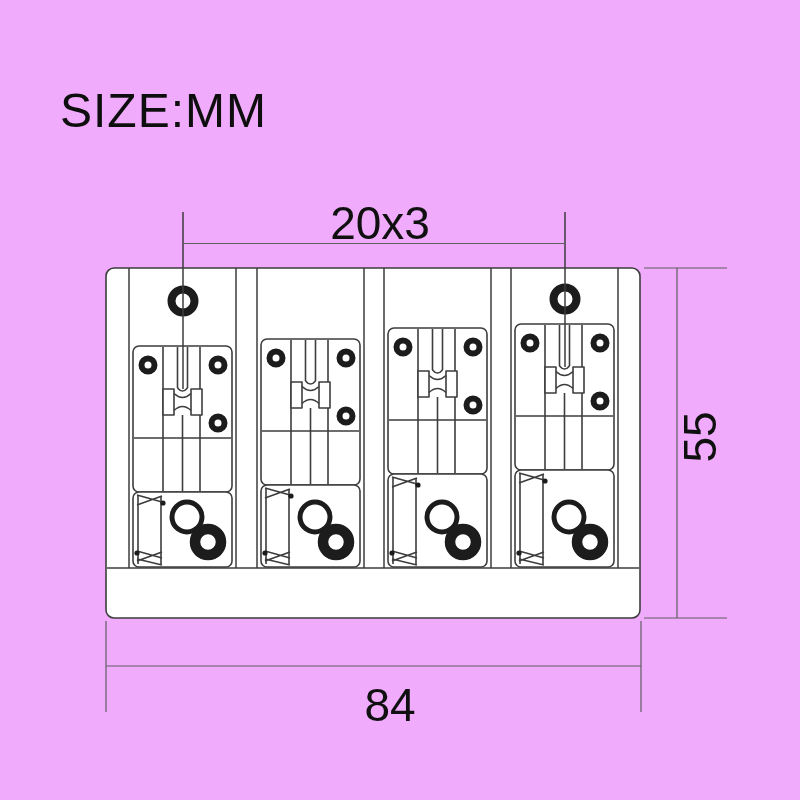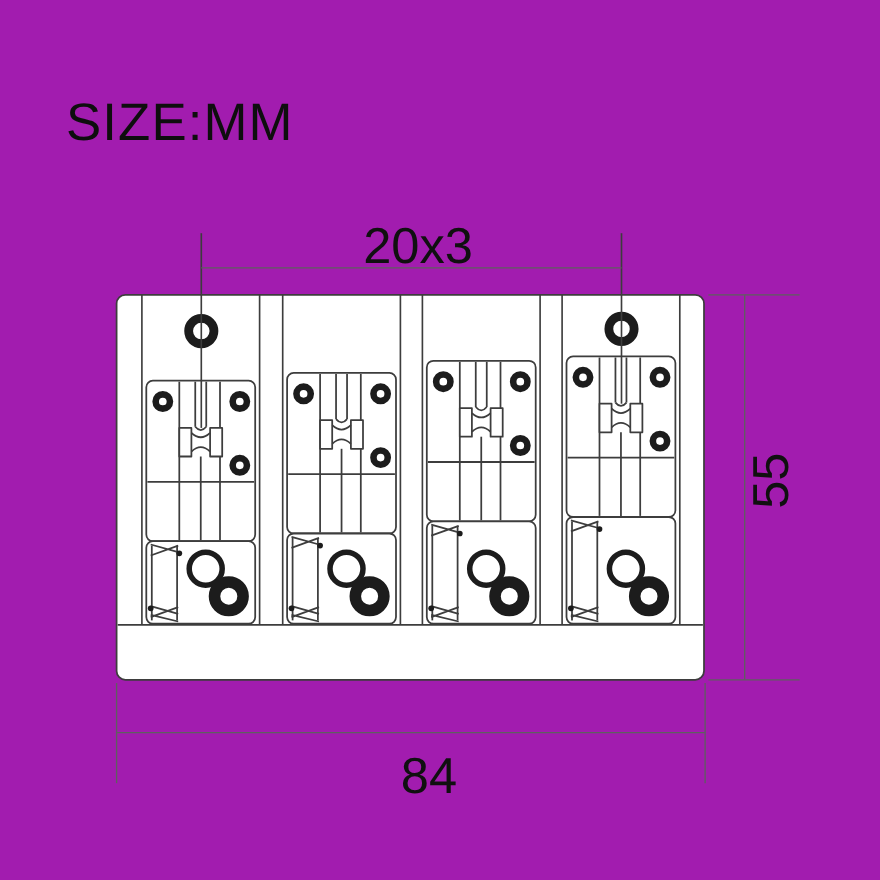--- a/index.html
+++ b/index.html
@@ -1,16 +1,16 @@
 <!DOCTYPE html>
 <html><head>
 <meta charset="utf-8">
 <style>
   html,body{margin:0;padding:0;background:#ffffff;}
-  .canvas{position:relative;width:800px;height:800px;background:#a21caf;overflow:hidden;
+  .canvas{position:relative;width:800px;height:800px;background:#f0abfc;overflow:hidden;
           font-family:"Liberation Sans", sans-serif;}
   svg{display:block}
   .s   {stroke:#3d3d3d;stroke-width:1.6;fill:none;stroke-linejoin:round;}
   .sf  {stroke:#3d3d3d;stroke-width:1.6;fill:#ffffff;stroke-linejoin:round;}
   .w   {stroke:#3d3d3d;stroke-width:1.5;fill:none;}
   .ring{fill:#ffffff;stroke:#1c1c1c;}
   .dot {fill:#1c1c1c;stroke:none;}
   .dim {stroke:#5f5f5f;stroke-width:1.2;fill:none;}
   .dimtxt{font-family:"Liberation Sans", sans-serif;font-size:46px;fill:#101010;}
   .titletxt{font-family:"Liberation Sans", sans-serif;font-size:48px;fill:#0e0e0e;letter-spacing:1px;}

